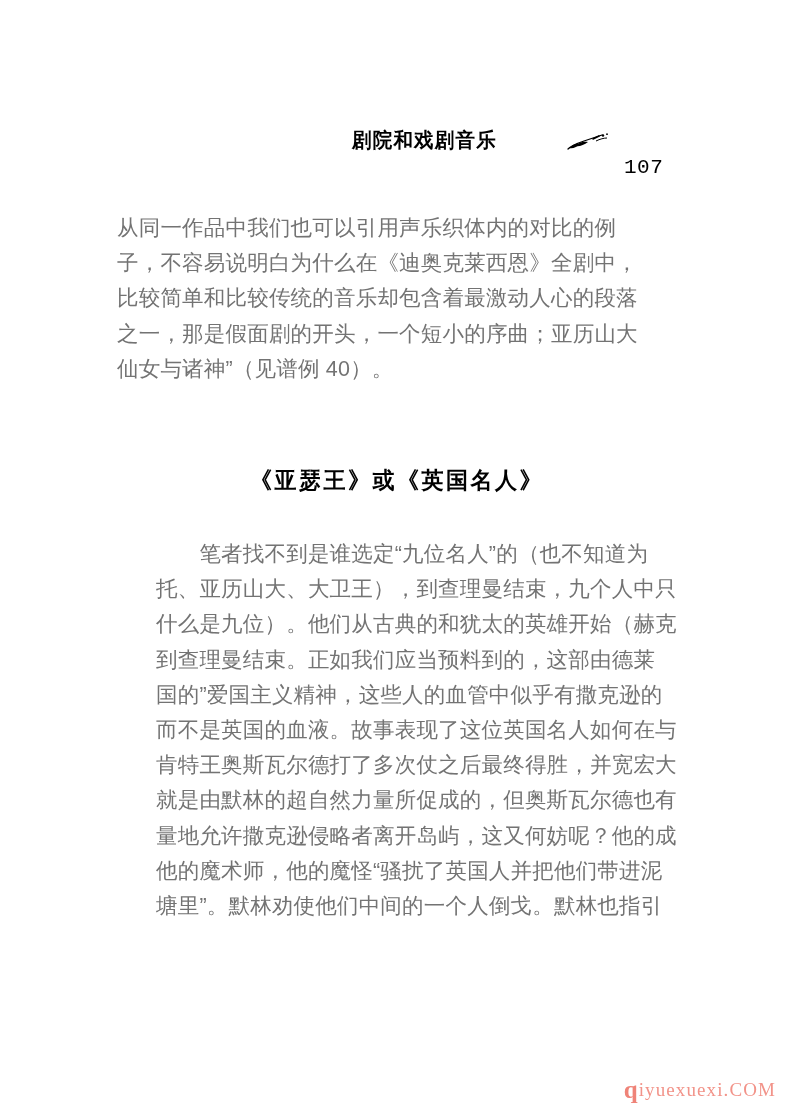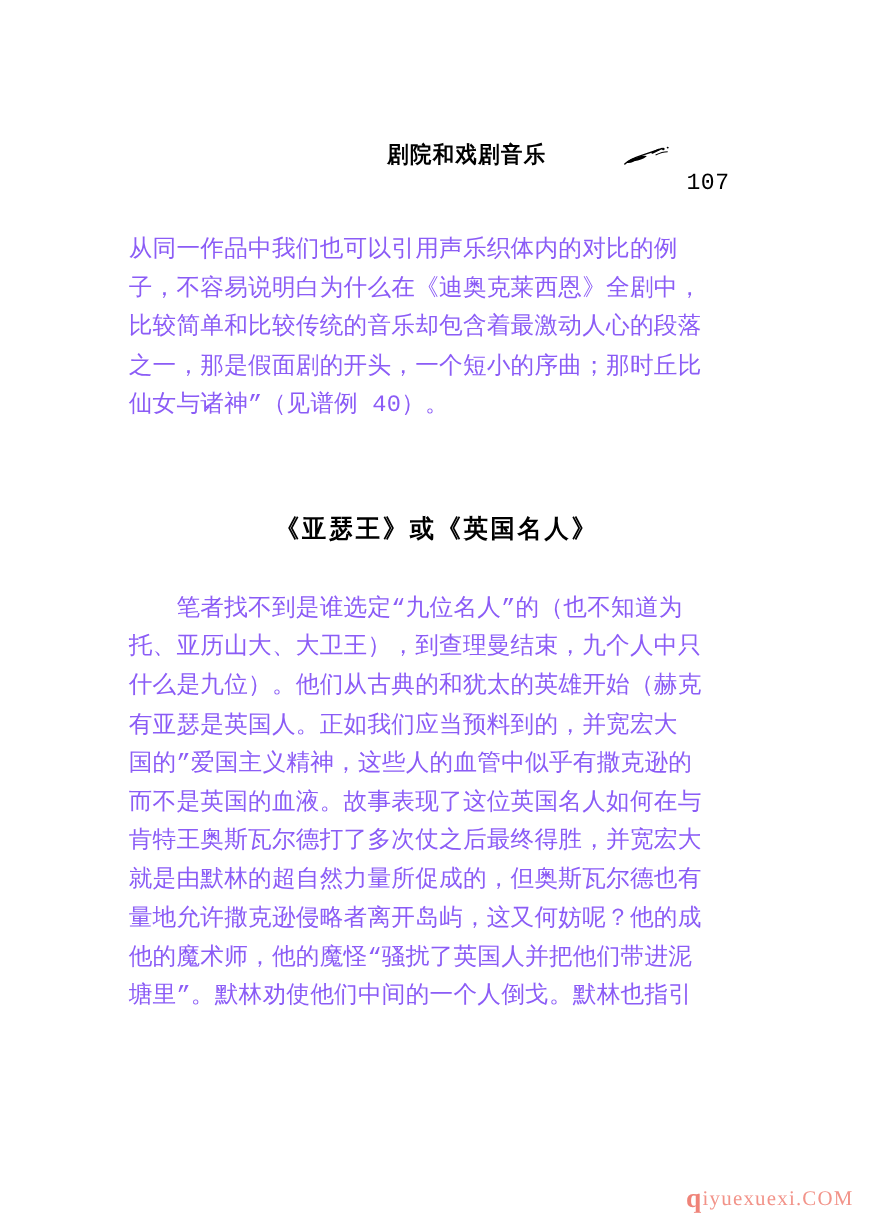--- a/index.html
+++ b/index.html
@@ -67,24 +67,24 @@
   
   .body-col {
     position: absolute;
     left: 117px;
     top: 211px;
     width: 584px;
   }
 
   .para {
     margin: 0;
-    font-family: Liberation Mono, monospace;
+    font-family: Liberation Sans, sans-serif;
     font-size: 21.5px;
     line-height: 35.2px;
-    color: #8b5cf6;
+    color: #737373;
     letter-spacing: 0.2px;
     text-align: justify;
     text-justify: inter-character;
     word-break: break-all;
   }
   .para .ln {
     display: block;
     white-space: nowrap;
   }
 
@@ -144,33 +144,33 @@
     </div>
 
     <div class="rh-pageno">107</div>
   </div>
 
   <div class="body-col" style="top:211px;">
     <div class="para">
       <span class="ln">从同一作品中我们也可以引用声乐织体内的对比的例</span>
       <span class="ln">子，不容易说明白为什么在《迪奥克莱西恩》全剧中，</span>
       <span class="ln">比较简单和比较传统的音乐却包含着最激动人心的段落</span>
-      <span class="ln">之一，那是假面剧的开头，一个短小的序曲；那时丘比</span>
+      <span class="ln">之一，那是假面剧的开头，一个短小的序曲；亚历山大</span>
       <span class="ln">仙女与诸神”（见谱例 40）。</span>
     </div>
   </div>
 
   <div class="section-heading">《亚瑟王》或《英国名人》</div>
 
-  <div class="body-col" style="top:537px;">
+  <div class="body-col" style="top:537px;margin-left:39px;">
     <div class="para">
       <span class="ln">　　笔者找不到是谁选定“九位名人”的（也不知道为</span>
       <span class="ln">托、亚历山大、大卫王），到查理曼结束，九个人中只</span>
       <span class="ln">什么是九位）。他们从古典的和犹太的英雄开始（赫克</span>
-      <span class="ln">有亚瑟是英国人。正如我们应当预料到的，并宽宏大</span>
+      <span class="ln">到查理曼结束。正如我们应当预料到的，这部由德莱</span>
       <span class="ln">国的”爱国主义精神，这些人的血管中似乎有撒克逊的</span>
       <span class="ln">而不是英国的血液。故事表现了这位英国名人如何在与</span>
       <span class="ln">肯特王奥斯瓦尔德打了多次仗之后最终得胜，并宽宏大</span>
       <span class="ln">就是由默林的超自然力量所促成的，但奥斯瓦尔德也有</span>
       <span class="ln">量地允许撒克逊侵略者离开岛屿，这又何妨呢？他的成</span>
       <span class="ln">他的魔术师，他的魔怪“骚扰了英国人并把他们带进泥</span>
       <span class="ln">塘里”。默林劝使他们中间的一个人倒戈。默林也指引</span>
     </div>
   </div>
 

